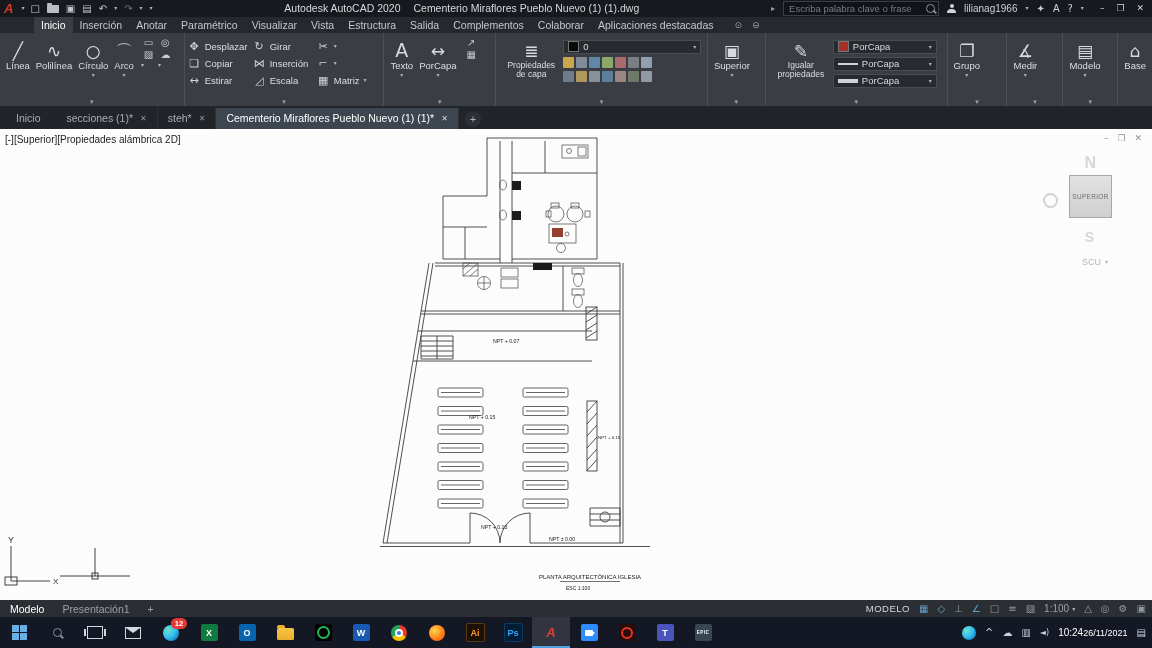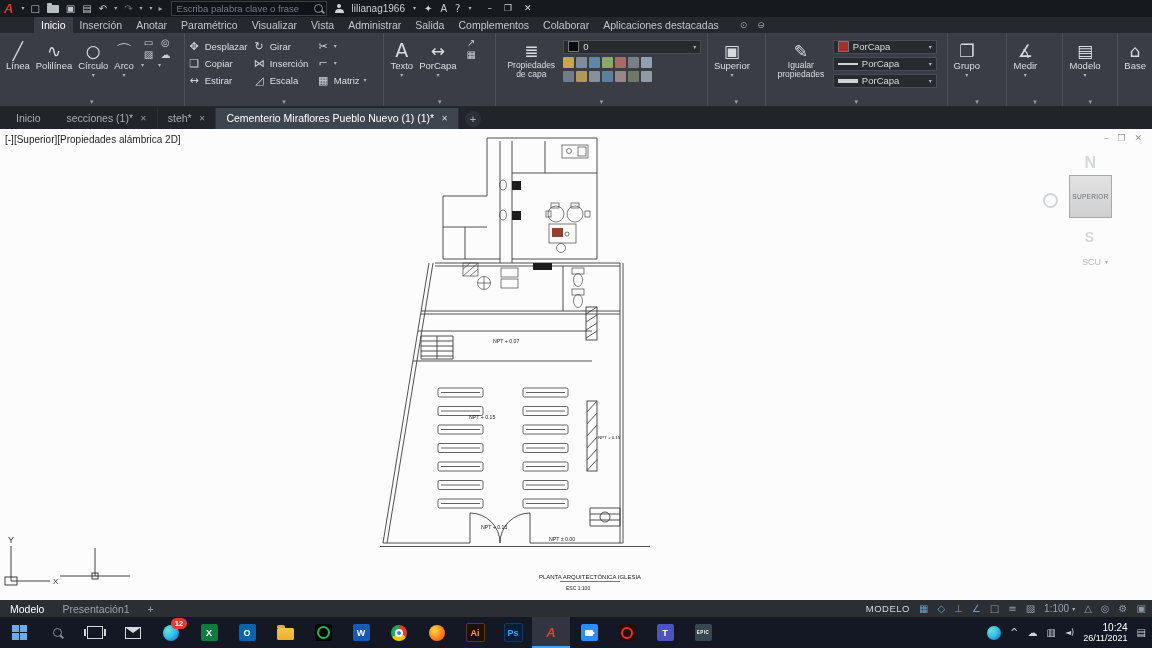--- a/index.html
+++ b/index.html
@@ -108,21 +108,21 @@
   .folder{width:17px;height:12px;background:linear-gradient(#f6c544,#eab02c);border-radius:1.5px;position:relative;margin-top:3px;}
   .folder::before{content:"";position:absolute;top:-3px;left:0;width:8px;height:3px;background:#eab02c;border-radius:2px 2px 0 0;}
   .spotic{background:#000;display:flex;align-items:center;justify-content:center;}
   .spotic div{width:9px;height:9px;border:2px solid #1db954;border-radius:50%;}
   .camic{width:8px;height:6px;background:#fff;border-radius:1px;position:relative;}
   .camic::after{content:"";position:absolute;right:-5px;top:0;border:3px solid transparent;border-left:4px solid #fff;}
   .acroic{background:#2a0d0b;display:flex;align-items:center;justify-content:center;}
   .acroic div{width:8px;height:8px;border:2px solid #e4352b;border-radius:50%;}
   .tray{margin-left:auto;display:flex;align-items:center;gap:9px;padding-right:6px;}
   .trayglyph{font-size:10px;color:#ccd3da;font-family:"DejaVu Sans",sans-serif;}
-  .clock{display:flex;flex-direction:column;align-items:flex-end;line-height:10px;font-size:10px;color:#fff;}
+  .clock{display:flex;align-items:flex-end;line-height:10px;font-size:10px;color:#fff;}
   .clock .date{font-size:9px;}
 </style>
 </head>
 <body>
 
 <div id="app">
 
   <div class="titlebar">
     <span class="acad-a">A</span>
     <span class="tcaret glyph">▾</span>
@@ -130,20 +130,24 @@
       <span class="glyph">□</span>
       <span class="minifolder"></span>
       <span class="glyph">▣</span>
       <span class="glyph">▤</span>
       <span class="glyph">↶</span>
       <span class="tcaret glyph">▾</span>
       <span class="glyph dim">↷</span>
       <span class="tcaret glyph">▾</span>
       <span class="tcaret glyph">▾</span>
     </div>
+    <div class="tb-center">
+      <span>Autodesk AutoCAD 2020</span>
+      <span class="doc">Cementerio Miraflores Pueblo Nuevo  (1) (1).dwg</span>
+    </div>
     <div class="tb-right">
       <span class="glyph" style="font-size:8px;color:#9aa0a6">▸</span>
       <div class="searchbox">
         <input placeholder="Escriba palabra clave o frase" style="">
         <span class="glass"></span>
       </div>
       <span class="person"></span>
       <span>lilianag1966</span>
       <span class="tcaret glyph">▾</span>
       <span class="glyph">✦</span>
@@ -158,21 +162,21 @@
     </div>
   </div>
 
   <div class="menubar">
     <span class="mitem active">Inicio</span>
     <span class="mitem">Inserción</span>
     <span class="mitem">Anotar</span>
     <span class="mitem">Paramétrico</span>
     <span class="mitem">Visualizar</span>
     <span class="mitem">Vista</span>
-    <span class="mitem">Administrar</span>
+    <span class="mitem">Estructura</span>
     <span class="mitem">Salida</span>
     <span class="mitem">Complementos</span>
     <span class="mitem">Colaborar</span>
     <span class="mitem">Aplicaciones destacadas</span>
     <span class="menu-extra">
       <span class="glyph">⊙</span>
       <span class="glyph">⊖</span>
     </span>
   </div>
 

